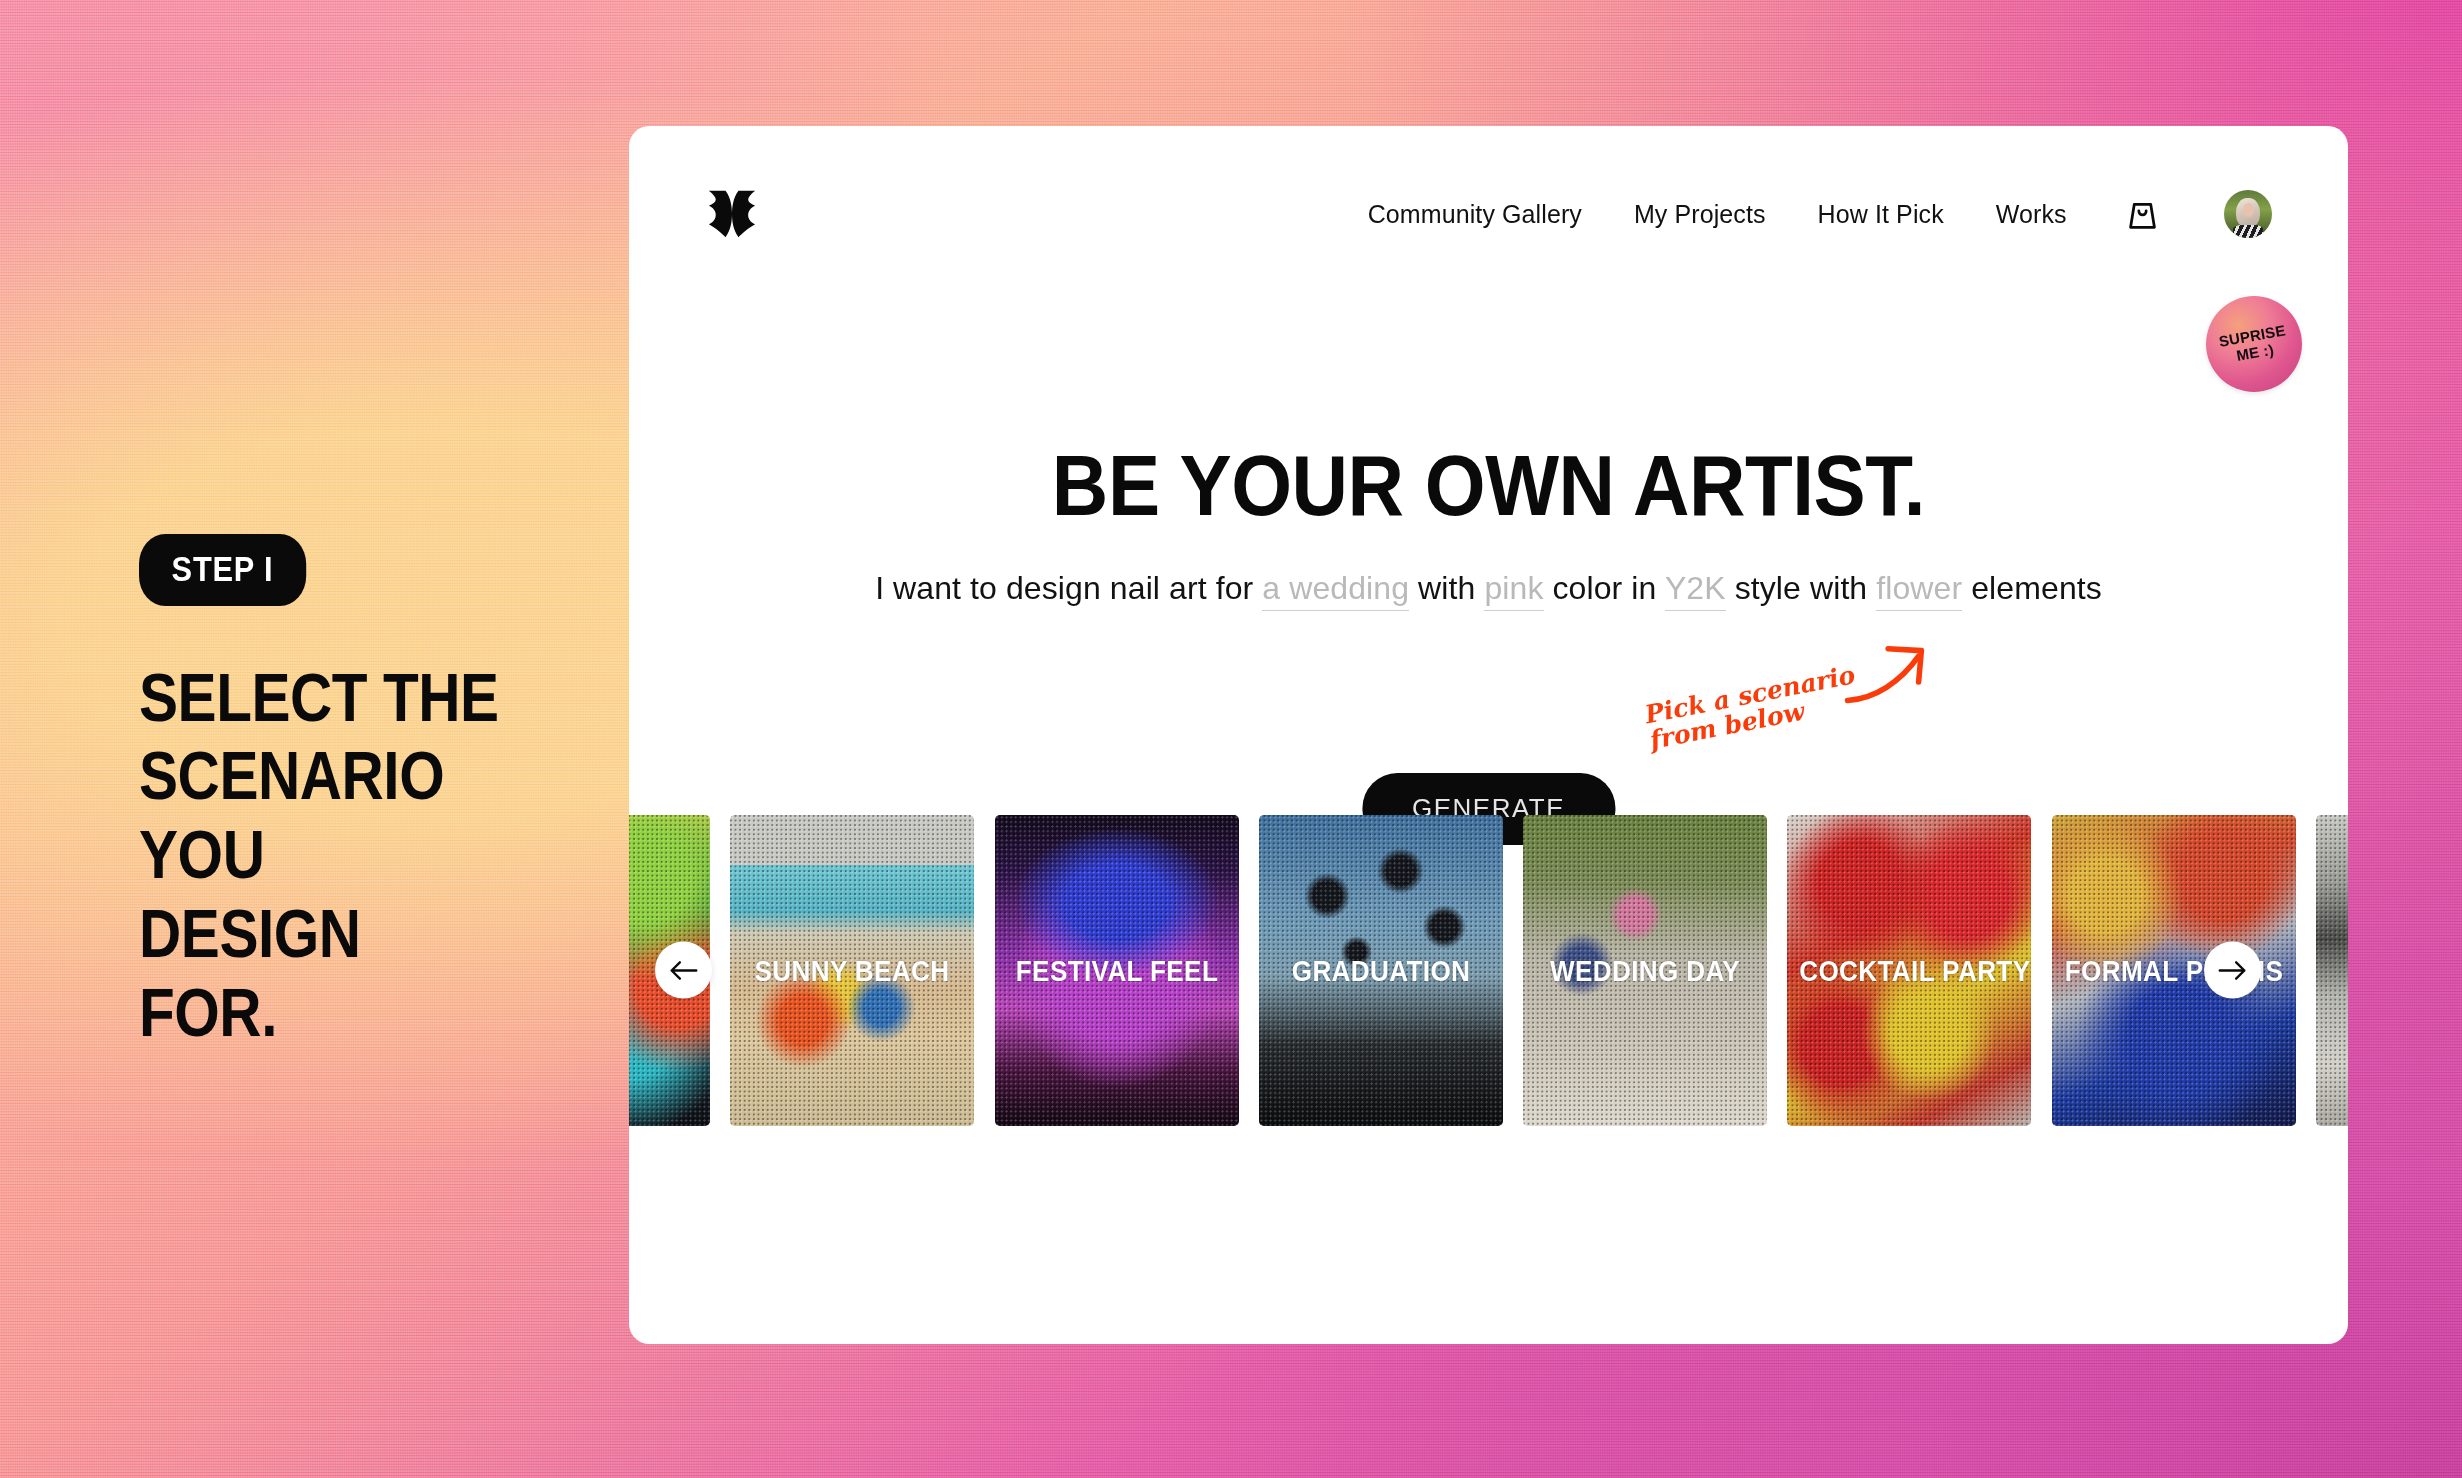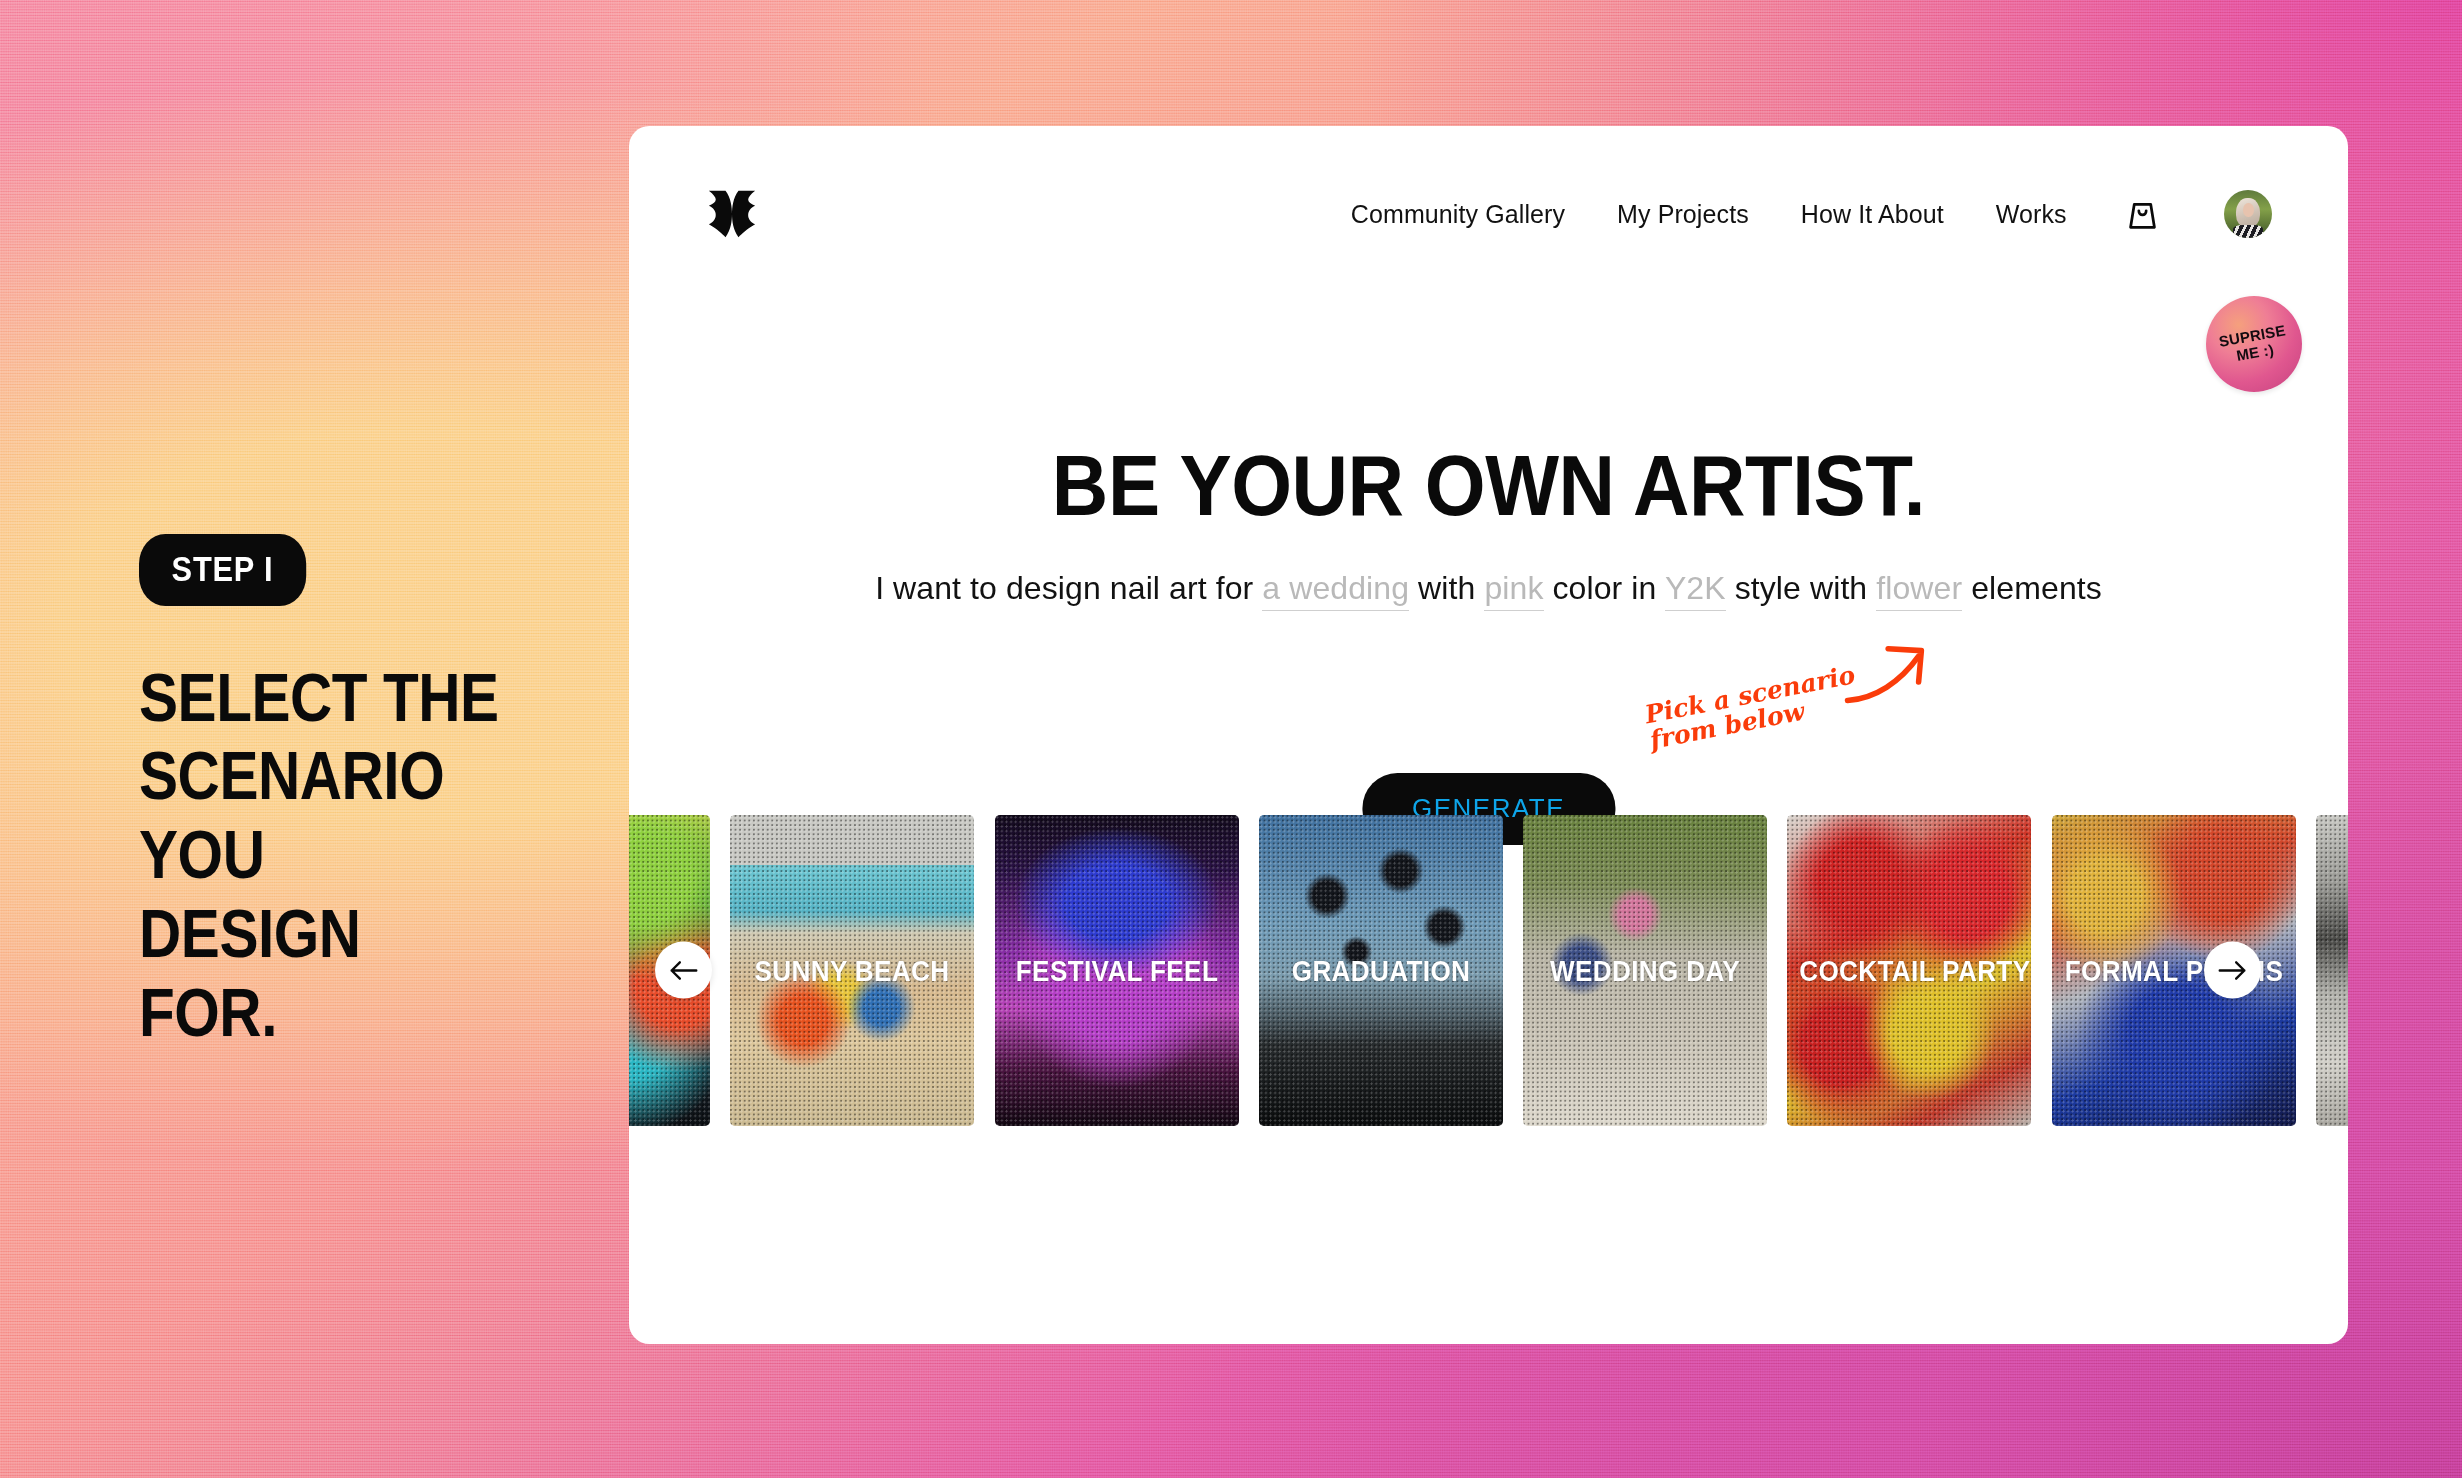--- a/index.html
+++ b/index.html
@@ -243,21 +243,21 @@
     white-space: pre-line;
   }
 
   
   #generate-btn {
     position: absolute;
     top: 647px;
     left: 50%;
     transform: translateX(-50%);
     background: #0a0a0a;
-    color: #0ea5e9;
+    color: #e5e5e5;
     border: none;
     border-radius: 35px;
     padding: 20.3px 50px;
     font-family: "Liberation Sans", sans-serif;
     font-weight: 400;
     font-size: 26px;
     letter-spacing: 1.5px;
     cursor: pointer;
   }
 
@@ -418,21 +418,21 @@
         <path d="M4 2 C 14 10, 14 14, 4 18 C 14 22, 14 34, 4 38 C 14 44, 18 48, 22 52
                  C 28 44, 29 34, 29 27 C 29 20, 28 10, 22 2 Z" fill="#0a0a0a"></path>
         <path d="M54 2 C 44 10, 44 14, 54 18 C 44 22, 44 34, 54 38 C 44 44, 40 48, 36 52
                  C 30 44, 29 34, 29 27 C 29 20, 30 10, 36 2 Z" fill="#0a0a0a"></path>
       </svg>
     </div>
 
     <div id="nav-right">
       <span class="nav-link">Community Gallery</span>
       <span class="nav-link">My Projects</span>
-      <span class="nav-link">How It About</span>
+      <span class="nav-link">How It Pick</span>
       <span class="nav-link">Works</span>
 
       <span id="cart-icon">
         <svg width="33" height="35" viewBox="0 0 36 38" aria-hidden="true">
           <path d="M9 8 L27 8 L31 33 L5 33 Z" fill="none" stroke="#0a0a0a" stroke-width="3" stroke-linejoin="round"></path>
           <path d="M14 15 C 14 21, 22 21, 22 15" fill="none" stroke="#0a0a0a" stroke-width="3" stroke-linecap="round"></path>
         </svg>
       </span>
 
       <span id="avatar">

